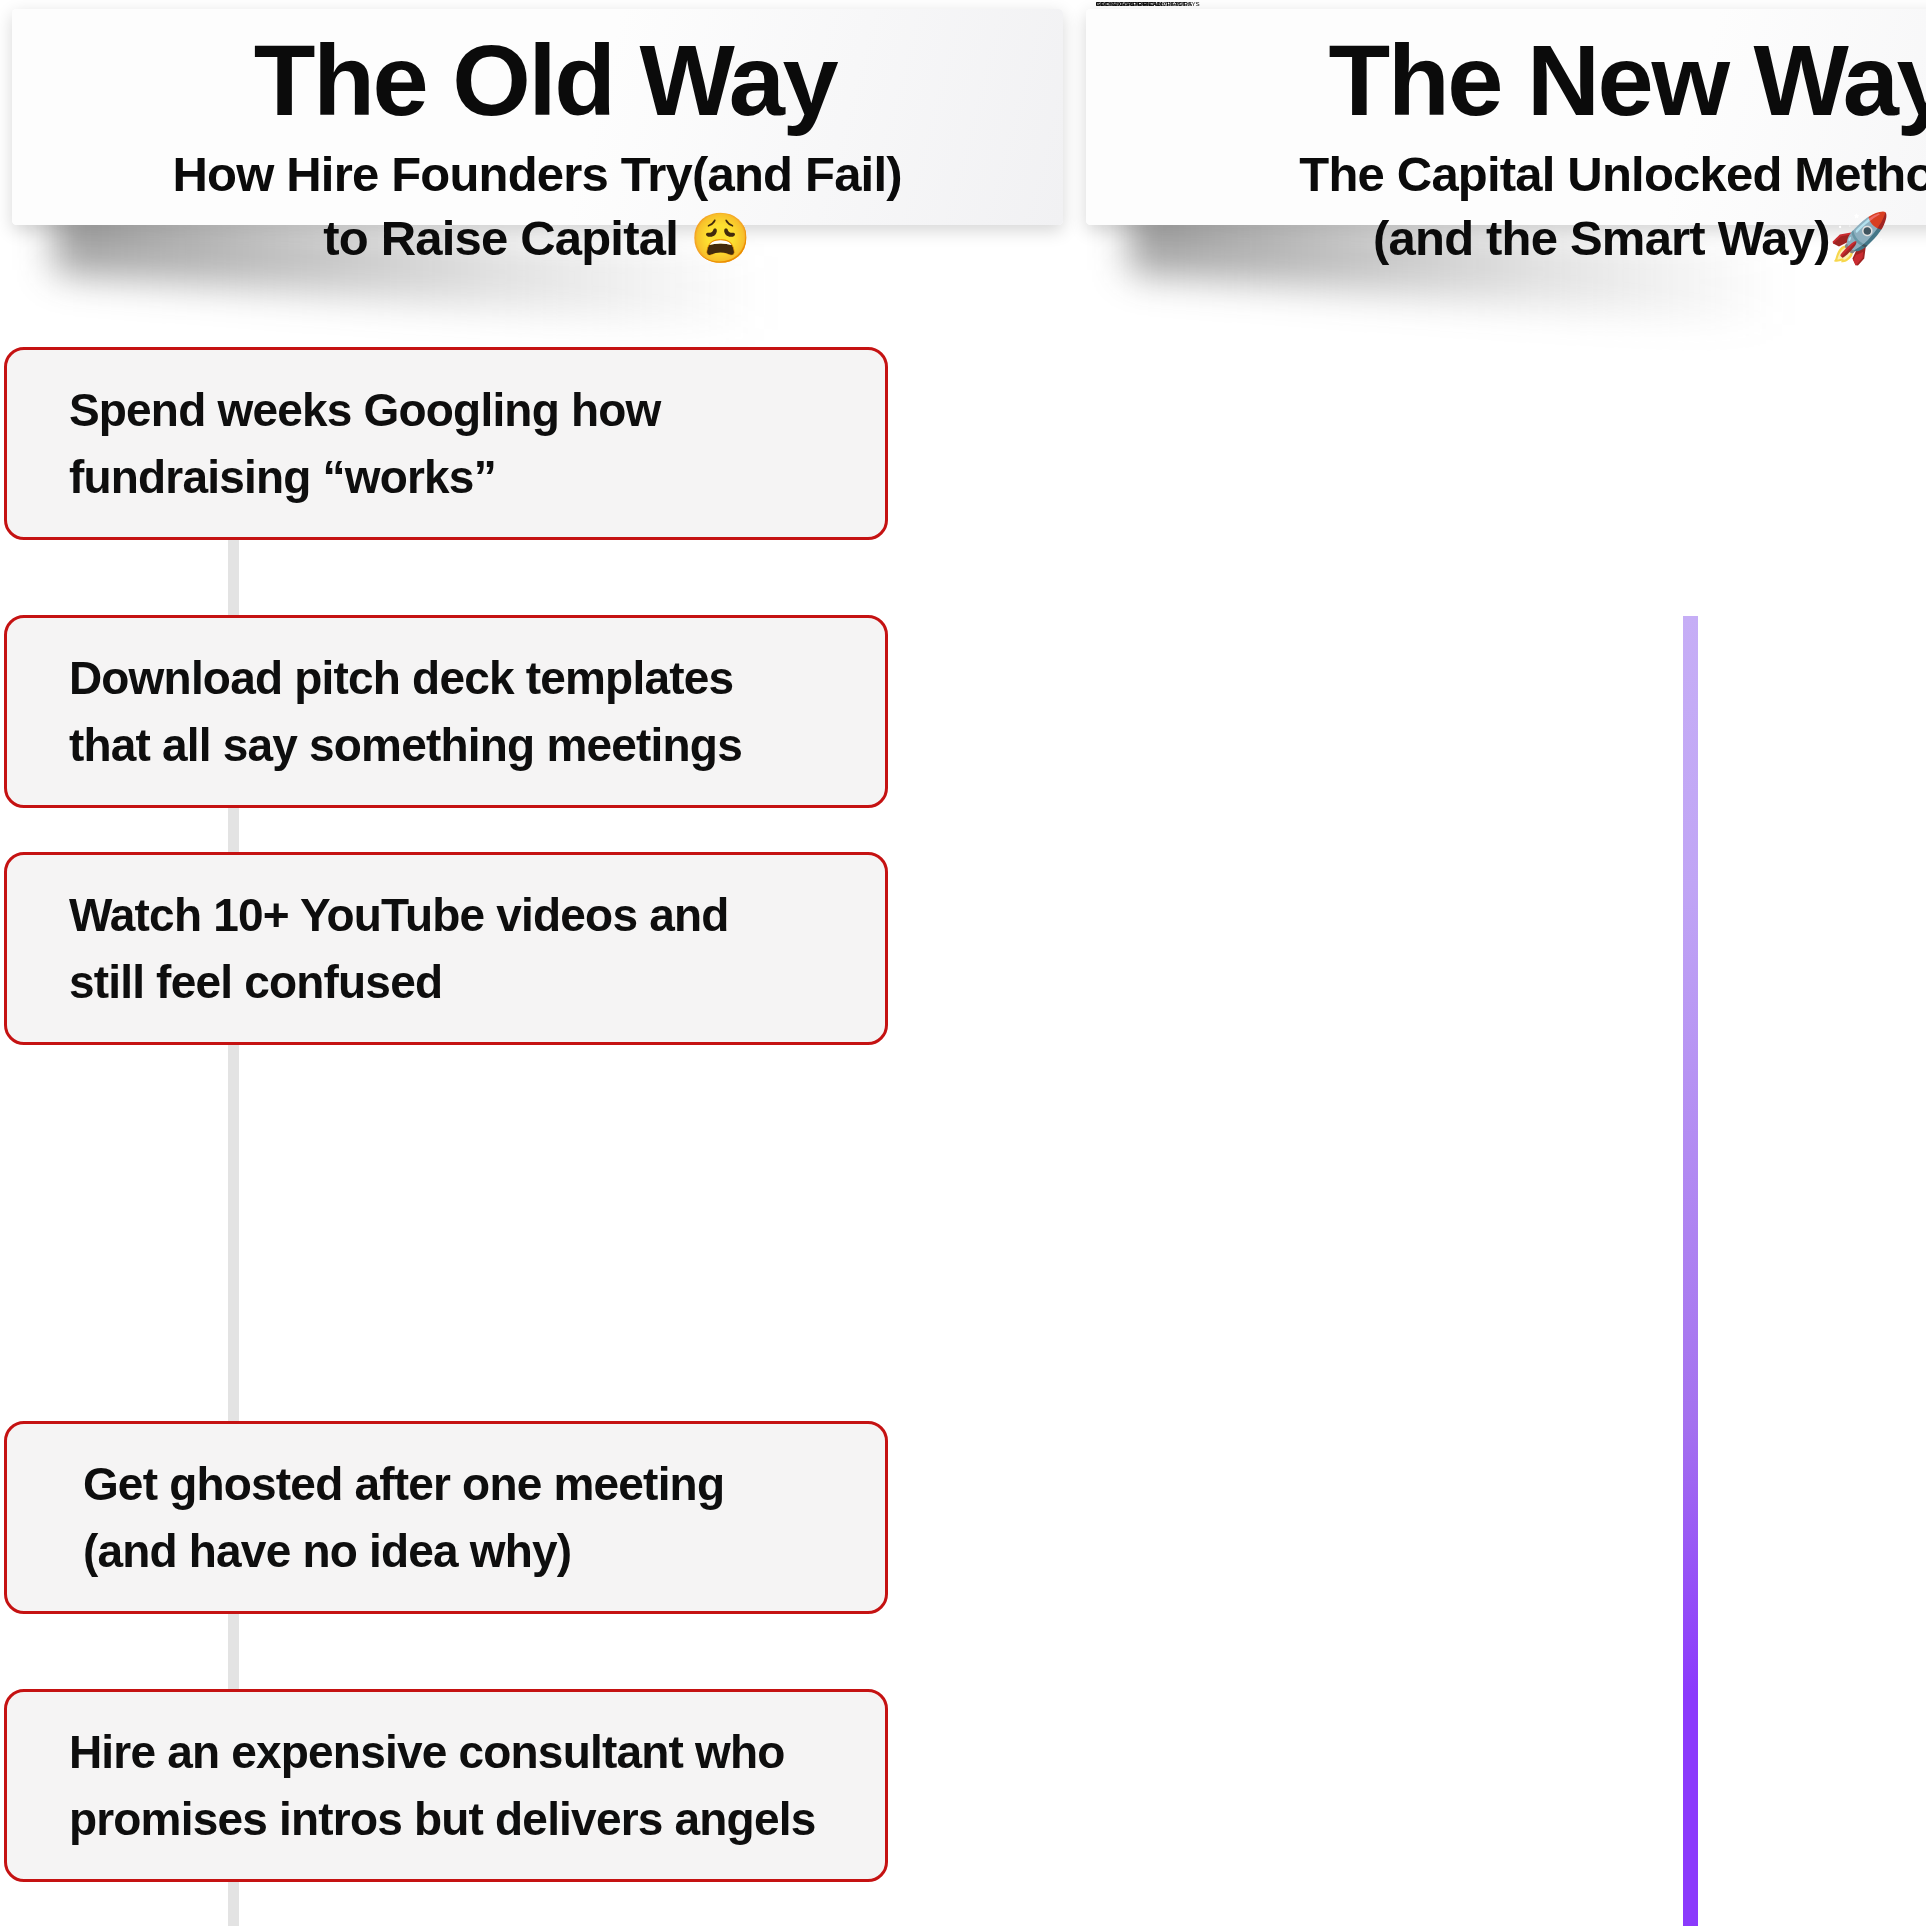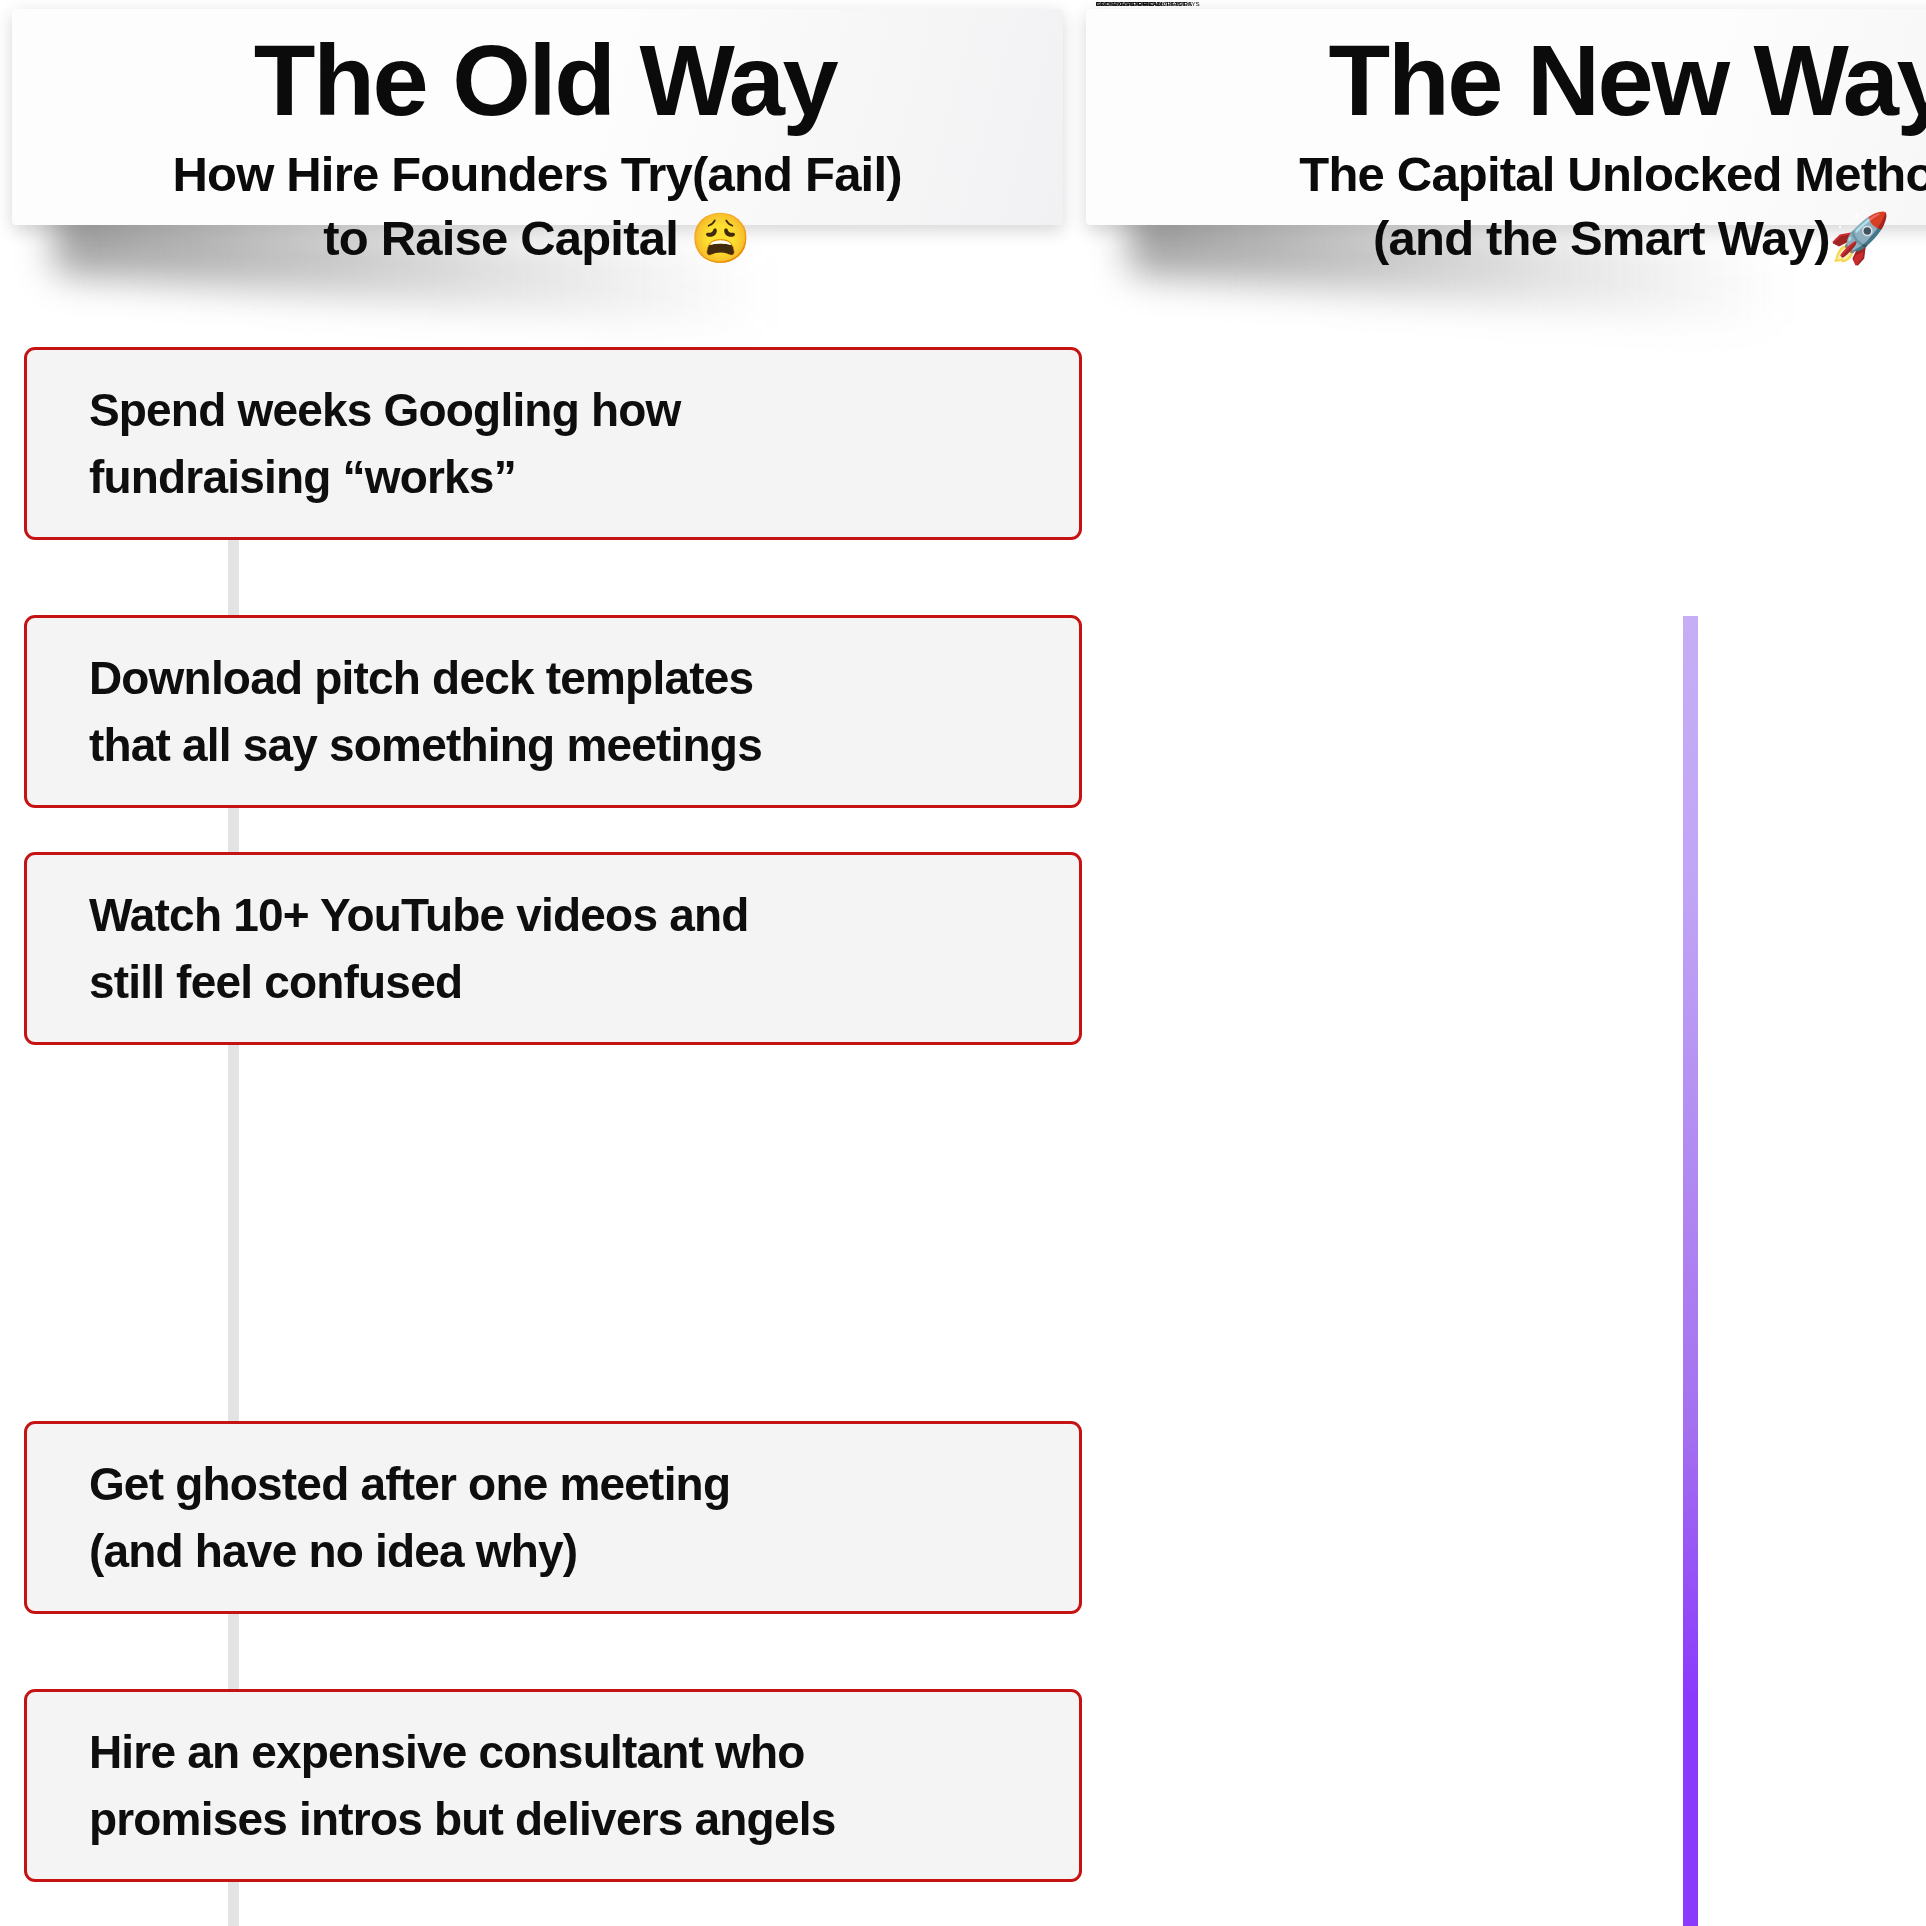--- a/index.html
+++ b/index.html
@@ -41,34 +41,34 @@
     margin:10px 0 0 0;
     font-size:49px;line-height:1.32;letter-spacing:-0.8px;
     font-weight:bold;color:#0b0b0b;white-space:pre;
   }
   
   .old-line{
     position:absolute;left:228px;top:501px;
     width:10.8px;height:2019px;background:#e3e3e3;z-index:0;
   }
   .old-box{
-    position:absolute;left:3.9px;width:1058px;height:193px;
+    position:absolute;left:3.9px;width:884px;height:193px;
     background:#f5f4f4;
     border:3.1px solid #c51212;
-    border-radius:11px;
+    border-radius:20px;
     display:flex;align-items:center;
-    z-index:2;box-sizing:border-box;margin-left:20px;
+    z-index:2;box-sizing:border-box;
   }
   .old-box p{
     margin:0;padding-left:62px;
     font-size:46px;line-height:1.45;letter-spacing:-0.8px;
     font-weight:bold;color:#0e0e0e;white-space:pre;
   }
   .ob1{top:347px;}  .ob2{top:615px;} .ob3{top:852px;} .ob4{top:1152px;}
-  .ob5{top:1421px;} .ob6{top:1689px;}
+  .ob5{top:1421px;padding-left:14px;} .ob6{top:1689px;}
   
   .new-line{
     position:absolute;left:1683px;top:616px;
     width:14.6px;height:1926px;z-index:0;
     background:linear-gradient(180deg,#c6aef6 0%,#c0a5f5 14%,#a471ef 42%,#8b3afc 56%,#8b3afc 100%);
   }
   .new-card{
     position:absolute;left:1096px;width:1084px;height:324px;
     background:linear-gradient(97deg,#6d2794 0%,#53409' , #4a5cee 100%);
     background:linear-gradient(97deg,#6d2794 0%,#4a5cee 100%);

